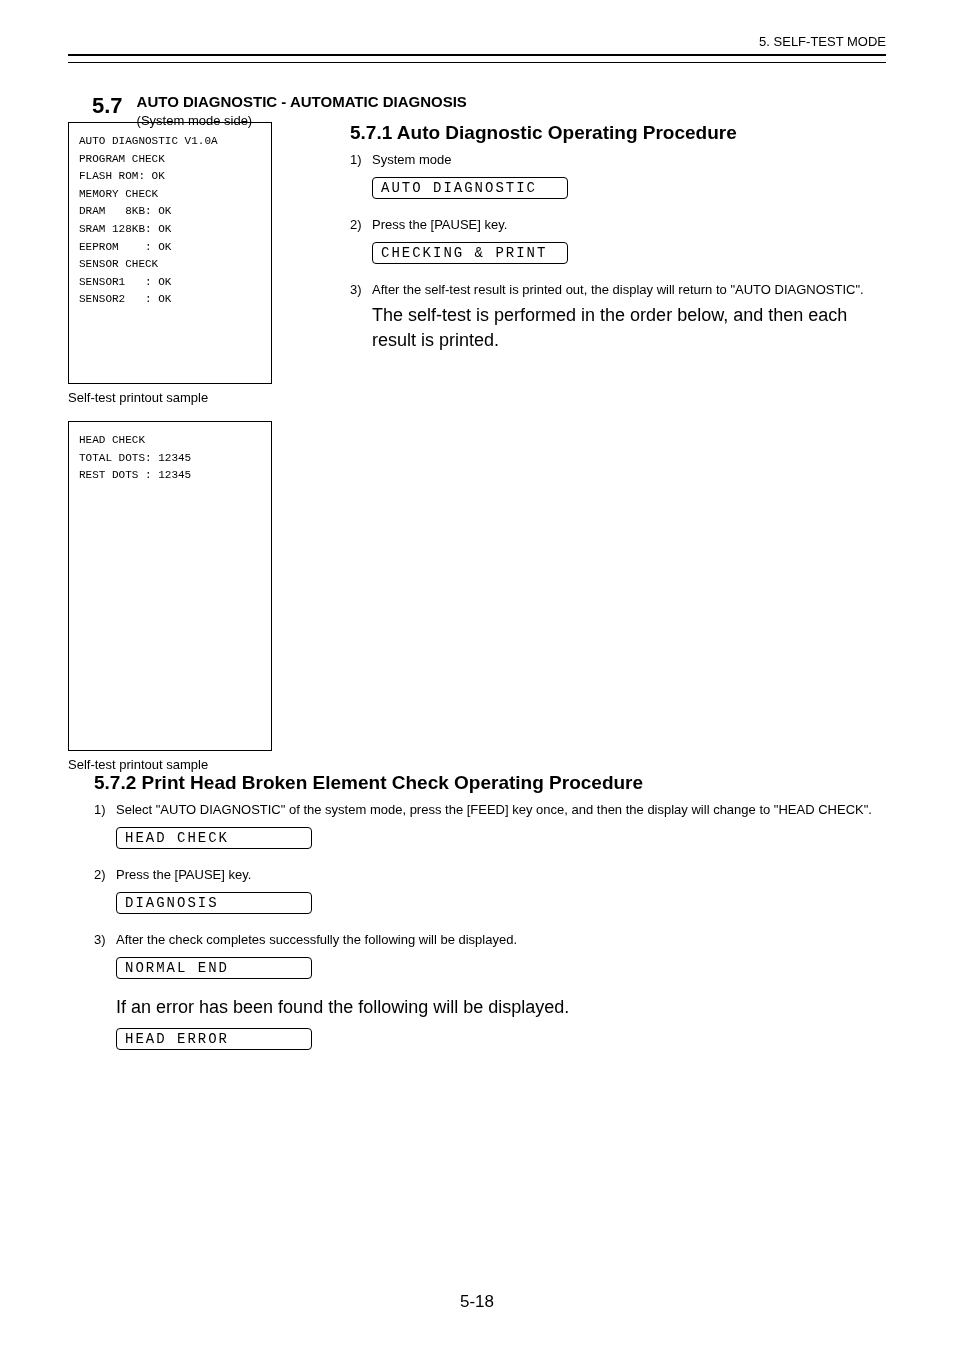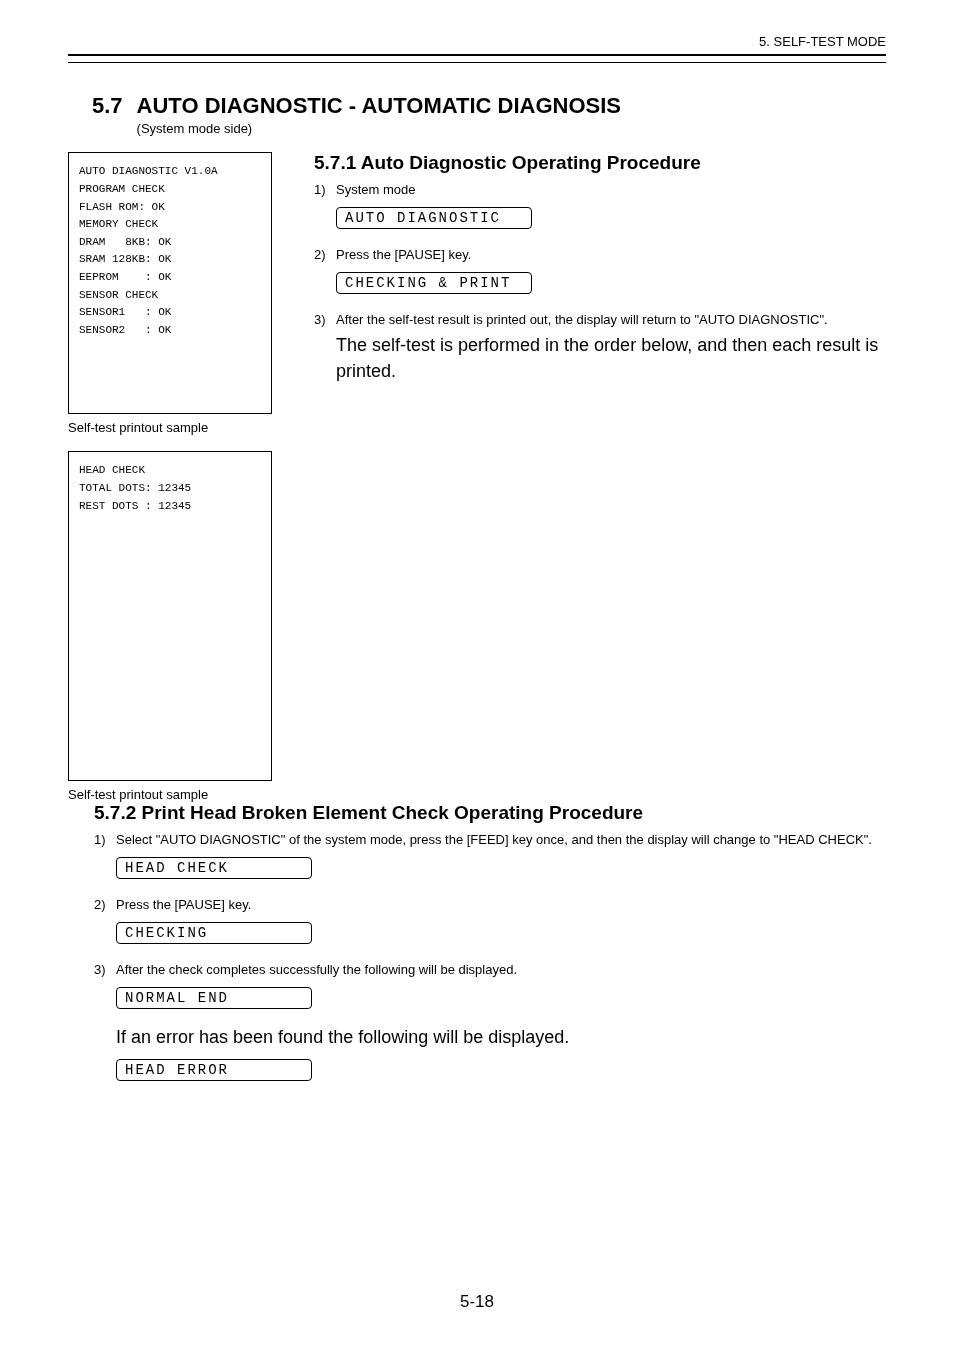--- a/index.html
+++ b/index.html
@@ -31,21 +31,21 @@
       margin-top: 30px;
       margin-bottom: -6px;
       margin-left: 24px;
     }
     .section-number {
       font-size: 22px;
       font-weight: bold;
       margin-right: 14px;
     }
     .section-title {
-      font-size: 22px;
+      font-size: 15px;
       font-weight: bold;
       line-height: 1.2;
     }
     .section-subtitle {
       font-size: 13px;
       margin-top: 2px;
     }
     .content {
       display: flex;
       margin-left: 0;
@@ -108,21 +108,21 @@
 <hr class="thin">
 
 <div class="section-header">
   <div class="section-number">5.7</div>
   <div>
     <div class="section-title">AUTO DIAGNOSTIC - AUTOMATIC DIAGNOSIS</div>
     <div class="section-subtitle">(System mode side)</div>
   </div>
 </div>
 
-<div class="content" style="margin-top:22px;">
+<div class="content" style="margin-top:0;gap:36px;">
   <div class="left-col">
     <div class="sample-box" style="height:262px;">
       <div class="inner">
         <div>AUTO DIAGNOSTIC V1.0A</div>
         <div></div>
         <div>PROGRAM CHECK</div>
         <div>FLASH ROM: OK</div>
         <div>MEMORY CHECK</div>
         <div>DRAM   8KB: OK</div>
         <div>SRAM 128KB: OK</div>
@@ -194,21 +194,21 @@
       <div class="step-body">
         <span>Select "</span><span>AUTO DIAGNOSTIC</span><span>" of the system mode, press the [FEED] key once, and then the display will change to "</span><span>HEAD CHECK</span><span>".</span>
         <div style="margin-top:8px;"><span class="lcd-box">HEAD CHECK</span></div>
       </div>
     </div>
 
     <div class="step-row" style="margin-top:16px;">
       <div class="step-num">2)</div>
       <div class="step-body">
         <span>Press the [PAUSE] key.</span>
-        <div style="margin-top:8px;"><span class="lcd-box">CHECKING</span></div>
+        <div style="margin-top:8px;"><span class="lcd-box">DIAGNOSIS</span></div>
       </div>
     </div>
 
     <div class="step-row" style="margin-top:16px;">
       <div class="step-num">3)</div>
       <div class="step-body">
         <span>After the check completes successfully the following will be displayed.</span>
         <div style="margin-top:8px;"><span class="lcd-box">NORMAL END</span></div>
         <div class="para" style="margin-top:14px;">If an error has been found the following will be displayed.</div>
         <div><span class="lcd-box">HEAD ERROR</span></div>

